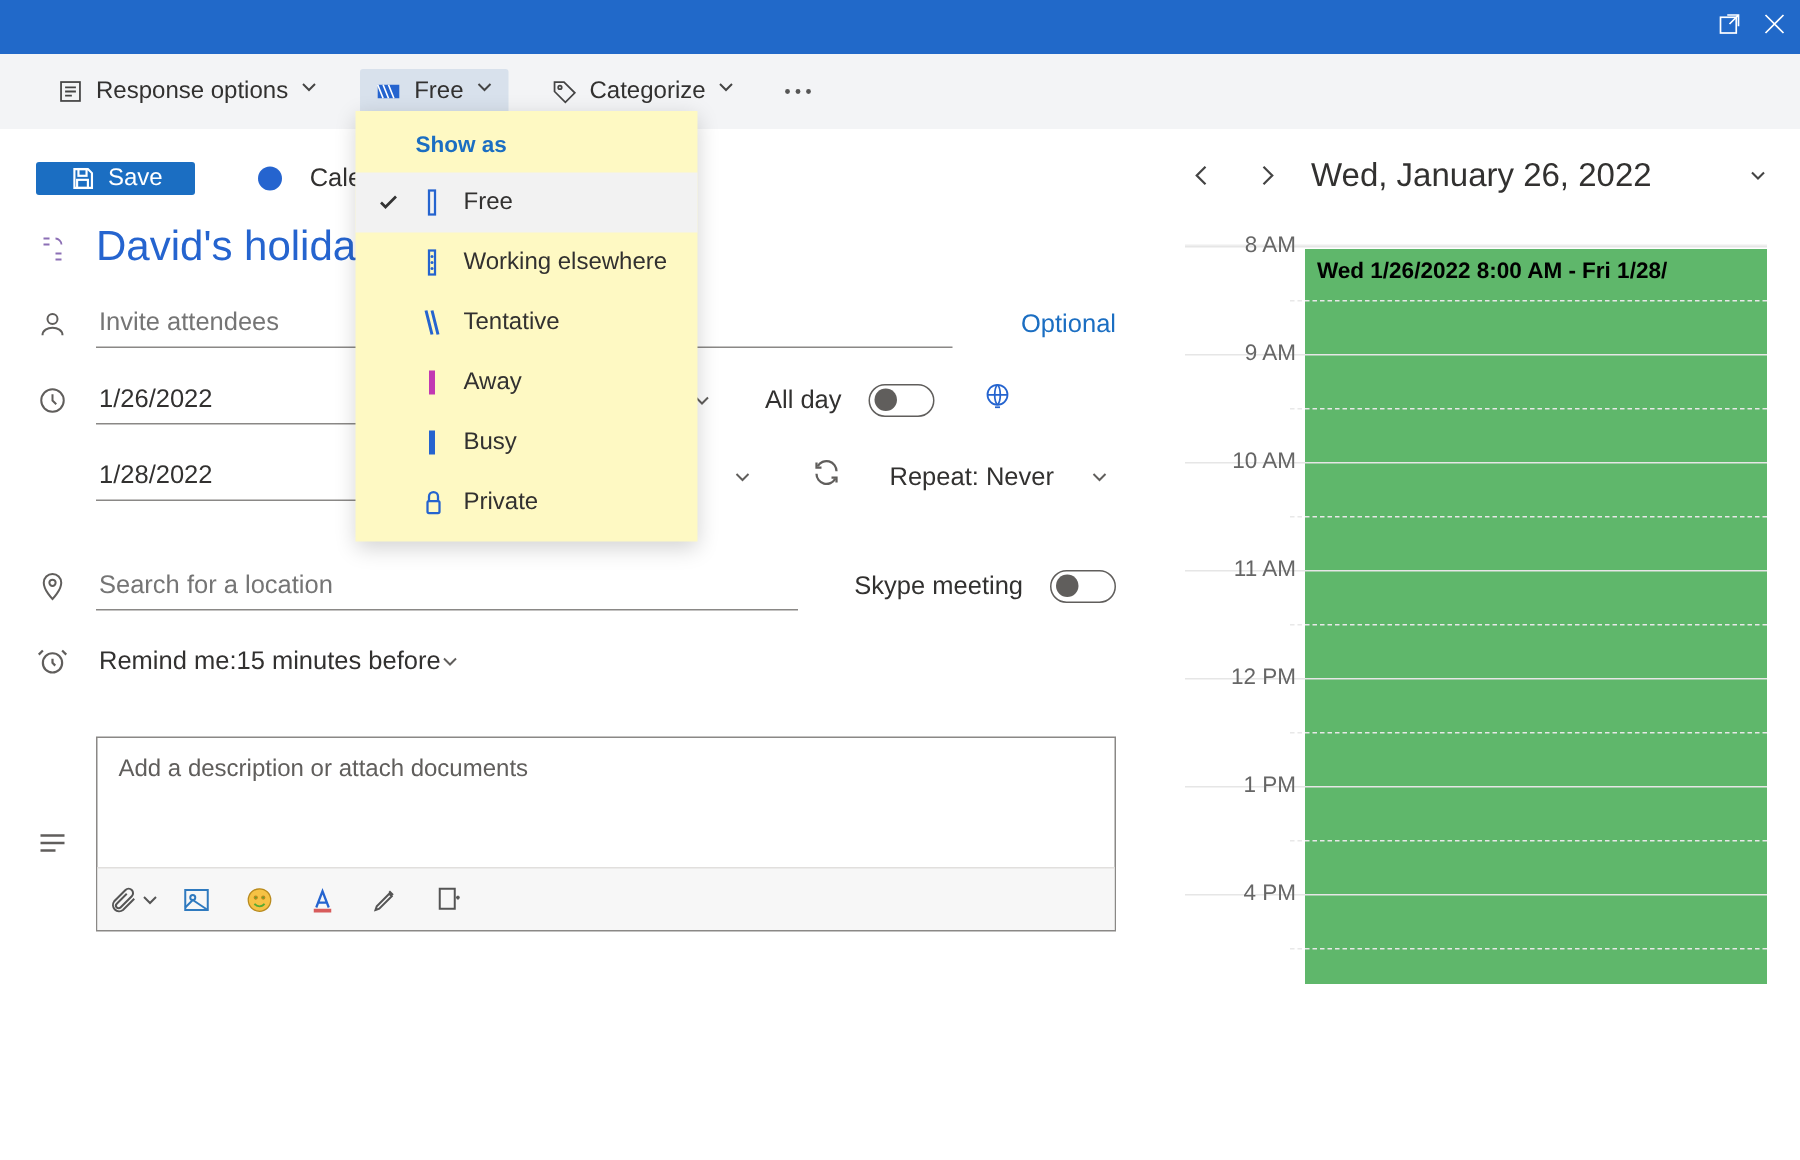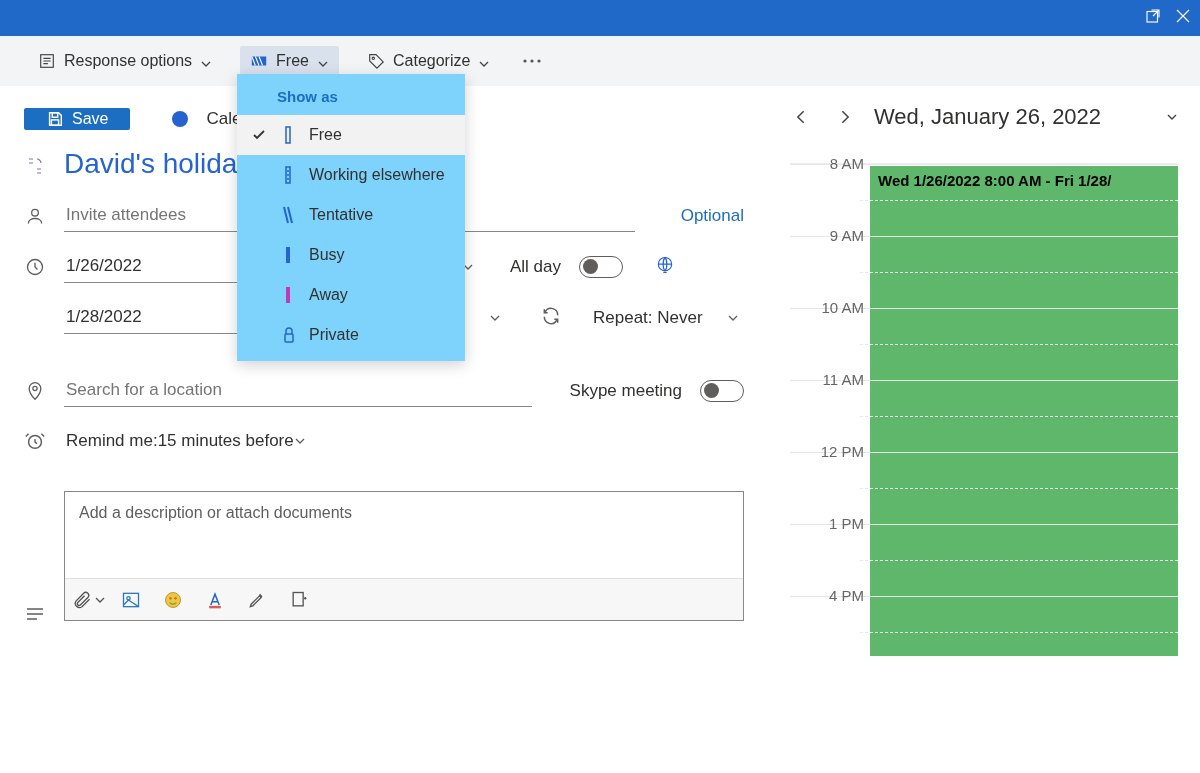--- a/index.html
+++ b/index.html
@@ -1,24 +1,24 @@
 <!DOCTYPE html>
 <html><head>
 <meta charset="utf-8">
 <style>
 *{box-sizing:border-box;margin:0;padding:0;font-family:"Segoe UI",Arial,sans-serif}
 body{width:1200px;height:773px;overflow:hidden;background:#fff;color:#323130}
 .titlebar{height:36px;background:#2169c9;display:flex;justify-content:flex-end;align-items:center;padding:0 8px;gap:12px}
 .titlebar svg{width:18px;height:18px;stroke:#fff;fill:none;stroke-width:1.5}
 .toolbar{height:50px;background:#f3f4f6;display:flex;align-items:center;padding:0 28px;gap:18px;position:relative}
-.tb-btn{display:flex;align-items:flex-end;gap:8px;padding:6px 10px;font-size:16px;color:#323130;cursor:pointer;border-radius:2px}
+.tb-btn{display:flex;align-items:flex-start;gap:8px;padding:6px 10px;font-size:16px;color:#323130;cursor:pointer;border-radius:2px}
 .tb-btn.active{background:#d8e1ec}
 .tb-icon{width:18px;height:18px;display:flex;align-items:center;justify-content:center}
 .chev{width:12px;height:12px}
-.dropdown{position:absolute;top:38px;left:237px;width:228px;background:#7dd3fc;box-shadow:0 4px 14px rgba(0,0,0,.18);z-index:50;padding-bottom:6px}
+.dropdown{position:absolute;top:38px;left:237px;width:228px;background:#fef9c3;box-shadow:0 4px 14px rgba(0,0,0,.18);z-index:50;padding-bottom:6px}
 .dd-header{color:#1b6ec2;font-size:15px;font-weight:600;padding:14px 18px 10px 40px}
 .dd-item{display:flex;align-items:center;gap:14px;padding:10px 14px;font-size:16px;cursor:pointer}
 .dd-item.sel{background:#f2f2f2}
 .dd-check{width:16px;display:flex;justify-content:center}
 .dd-ico{width:14px;height:20px;display:flex;align-items:center;justify-content:center}
 .content{display:flex;height:calc(100% - 86px)}
 .form{flex:1;padding:22px 36px 0 24px;position:relative}
 .row{display:flex;align-items:center;margin-bottom:18px;gap:18px}
 .lefticon{width:22px;display:flex;justify-content:center;color:#605e5c}
 .save-btn{background:#1b6ec2;color:#fff;border:none;padding:2px 22px;font-size:16px;display:flex;align-items:center;gap:8px;cursor:pointer;border-radius:2px}
@@ -136,33 +136,33 @@
             <svg width="14" height="20" viewBox="0 0 14 20">
               <path d="M3 2l4 16M7 2l4 16" stroke="#2564cf" stroke-width="2" fill="none"></path>
             </svg>
           </span>
           <span>Tentative</span>
         </div>
         <div class="dd-item">
           <span class="dd-check"></span>
           <span class="dd-ico">
             <svg width="14" height="20" viewBox="0 0 14 20">
+              <rect x="5" y="2" width="4" height="16" fill="#c239b3"></rect>
+            </svg>
+          </span>
+          <span>Away</span>
+        </div>
+        <div class="dd-item">
+          <span class="dd-check"></span>
+          <span class="dd-ico">
+            <svg width="14" height="20" viewBox="0 0 14 20">
               <rect x="5" y="2" width="4" height="16" fill="#2564cf"></rect>
             </svg>
           </span>
           <span>Busy</span>
-        </div>
-        <div class="dd-item">
-          <span class="dd-check"></span>
-          <span class="dd-ico">
-            <svg width="14" height="20" viewBox="0 0 14 20">
-              <rect x="5" y="2" width="4" height="16" fill="#c239b3"></rect>
-            </svg>
-          </span>
-          <span>Away</span>
         </div>
         <div class="dd-item">
           <span class="dd-check"></span>
           <span class="dd-ico">
             <svg width="14" height="20" viewBox="0 0 14 20">
               <rect x="4" y="9" width="8" height="8" rx="1" fill="none" stroke="#2564cf" stroke-width="1.5"></rect>
               <path d="M5 9V6a3 3 0 0 1 6 0v3" fill="none" stroke="#2564cf" stroke-width="1.5"></path>
             </svg>
           </span>
           <span>Private</span>
@@ -280,21 +280,21 @@
         <span>Remind me:</span>
         <span>15 minutes before</span>
         <svg class="chev" viewBox="0 0 12 12" fill="none" stroke="#605e5c" stroke-width="1.3">
             <path d="M2 4l4 4 4-4"></path>
           </svg>
       </div>
     </div>
 
     <div style="height:16px"></div>
 
-    <div class="row" style="align-items:flex-end">
+    <div class="row" style="align-items:center">
       <div class="lefticon" style="margin-top:12px">
         <svg width="20" height="14" viewBox="0 0 20 14" stroke="#605e5c" stroke-width="1.6">
             <path d="M2 2h16M2 7h16M2 12h10"></path>
           </svg>
       </div>
       <div class="desc" style="flex:1">
         <div class="desc-text">Add a description or attach documents</div>
         <div class="desc-tb">
           <span class="ico">
               <svg viewBox="0 0 24 24" width="20" height="20" fill="none" stroke="#555" stroke-width="1.6">

